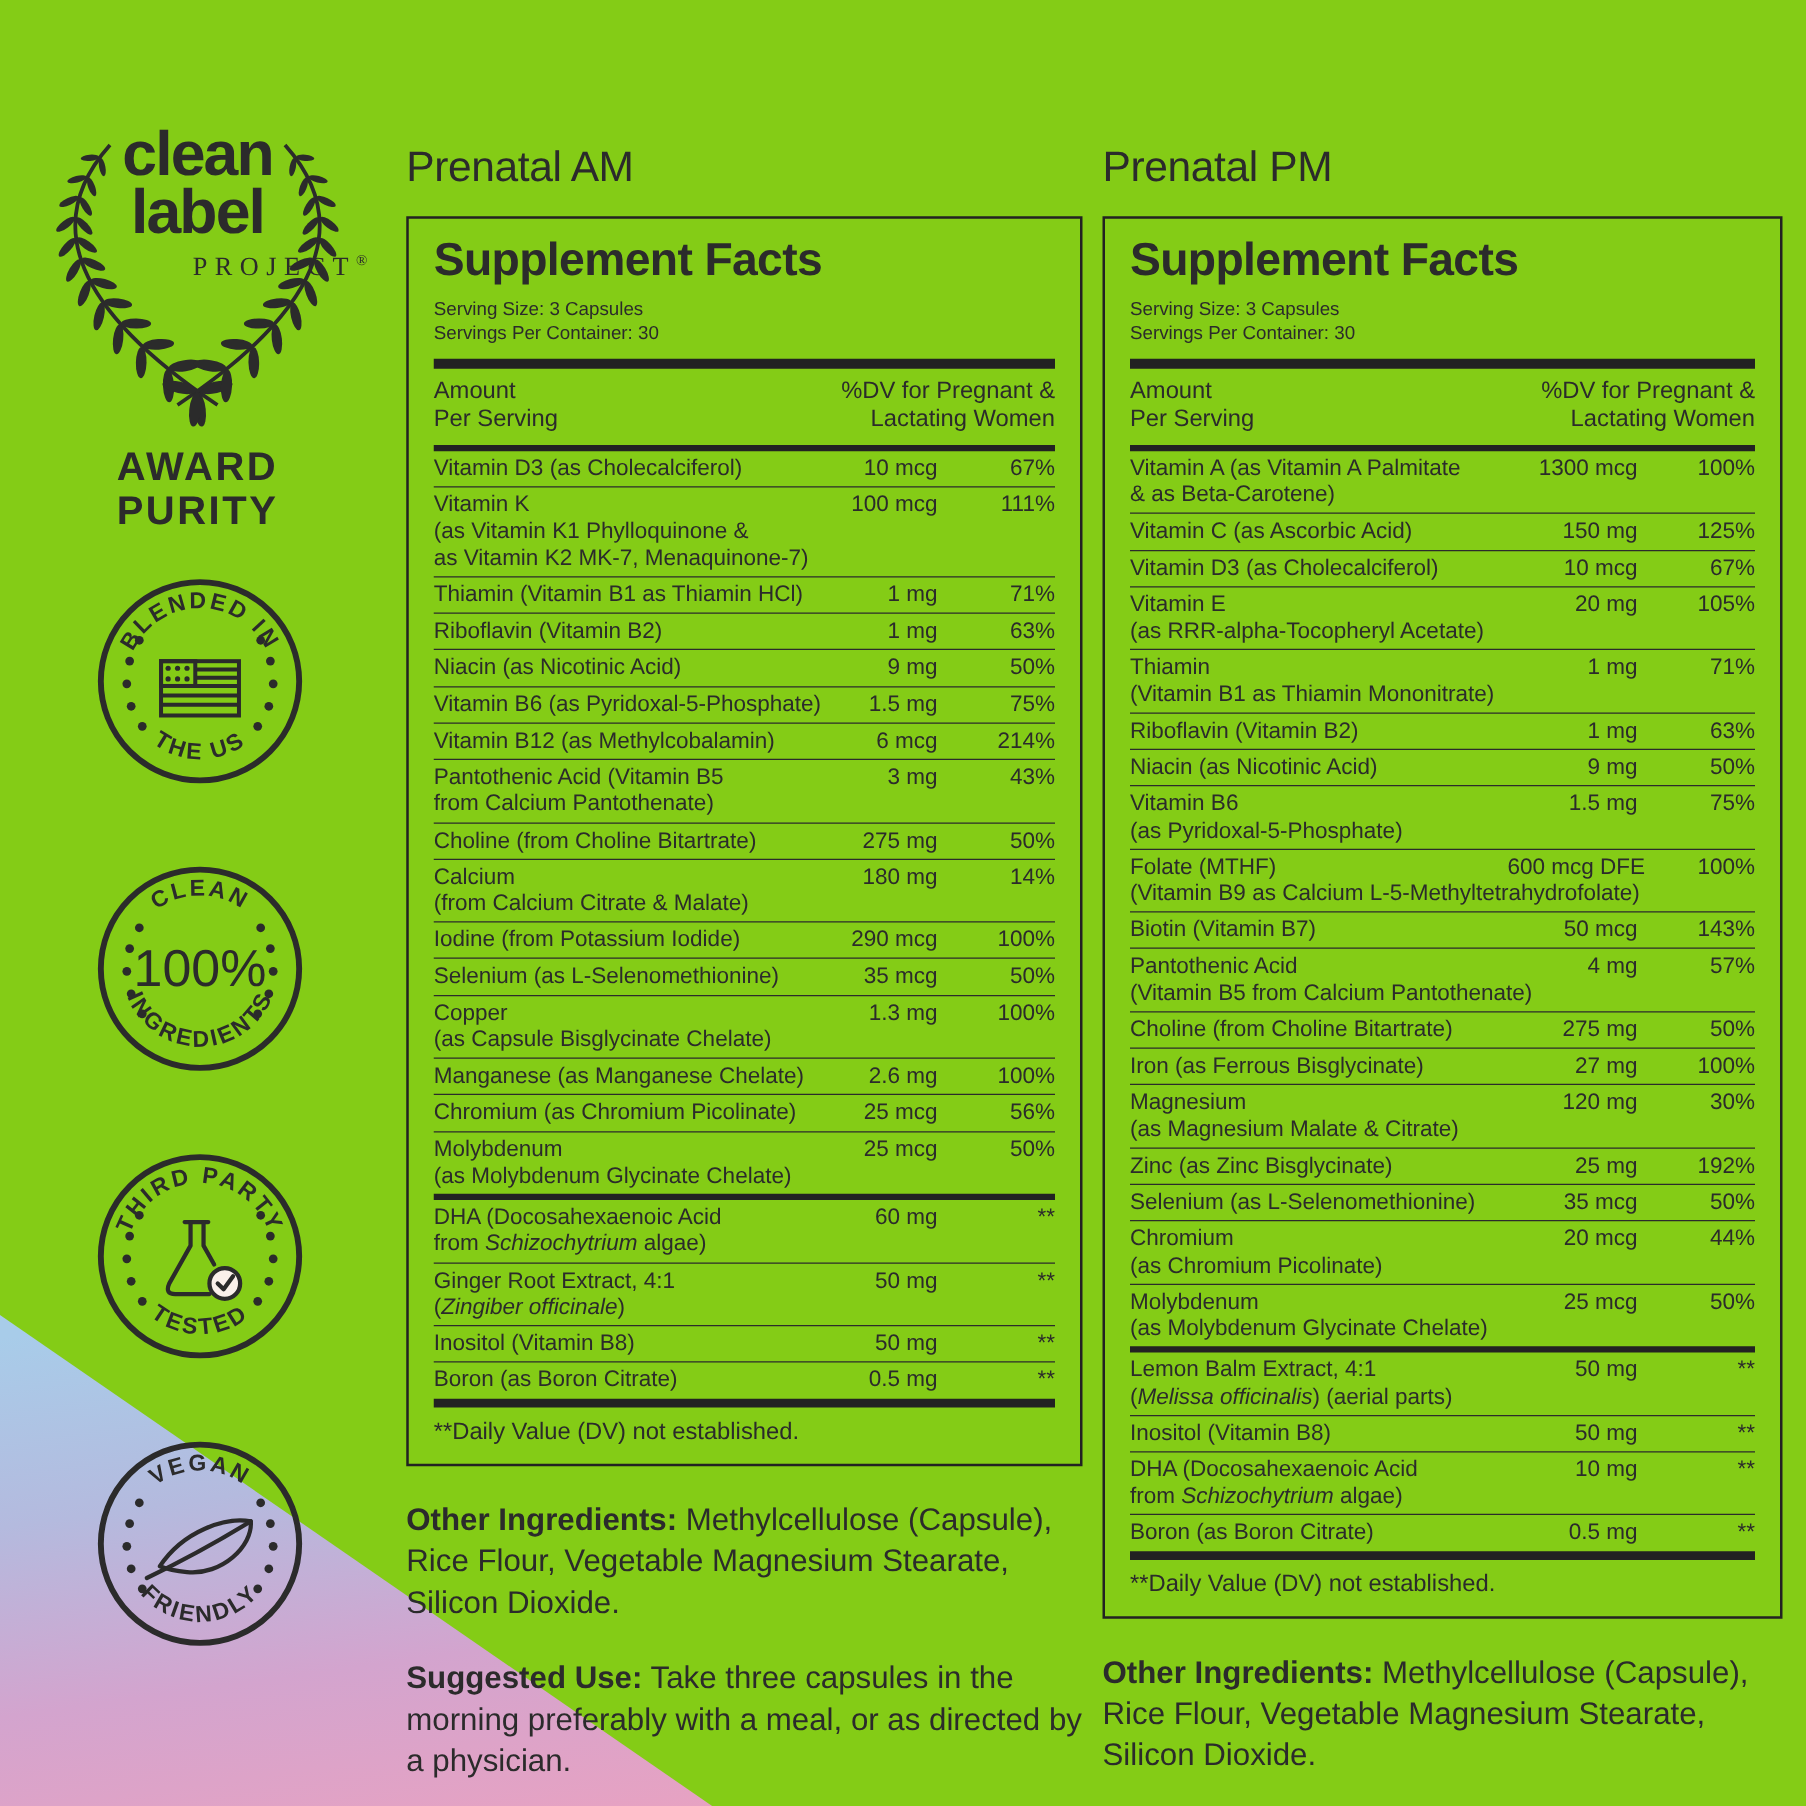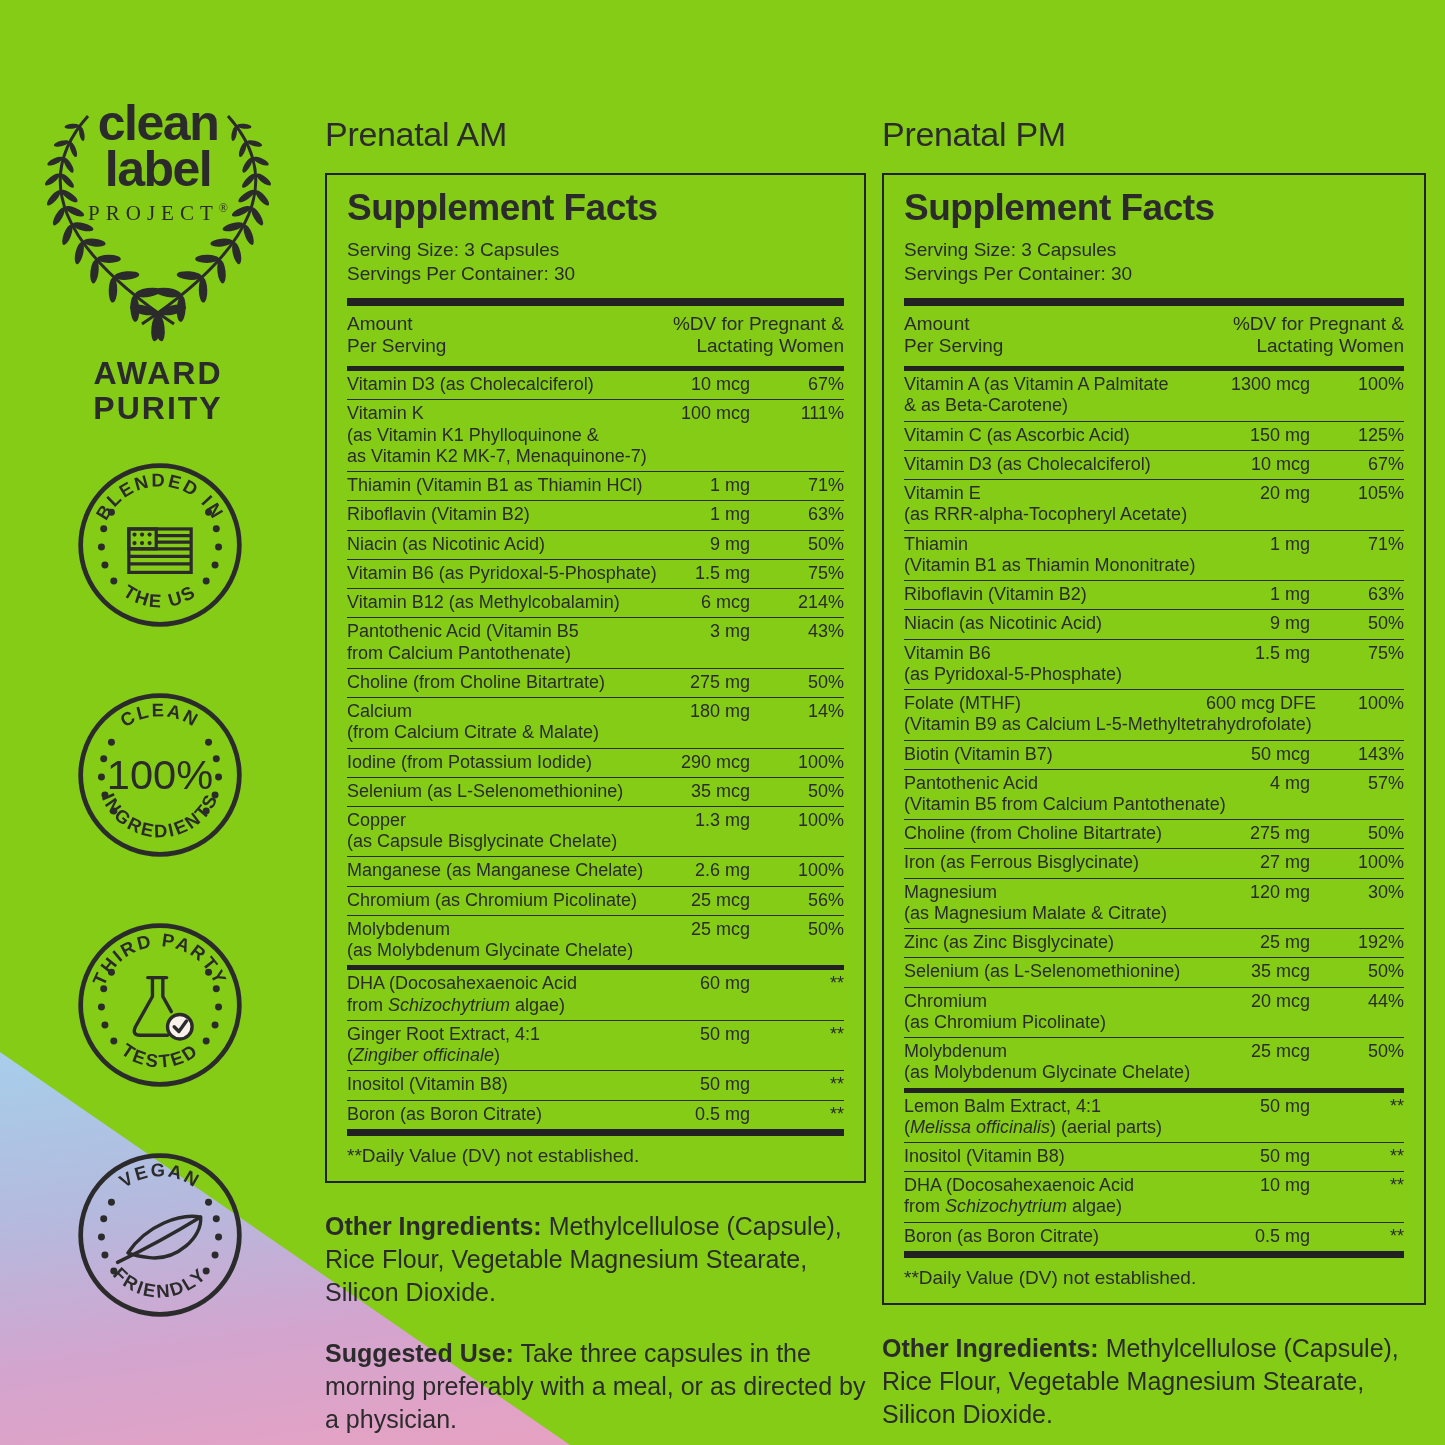--- a/index.html
+++ b/index.html
@@ -8,36 +8,36 @@
   
   .wedge{position:absolute;left:0;top:1052px;width:570px;height:393px;
          background:linear-gradient(172deg,#a8cce9 4%,#b4bade 36%,#d3a4ce 68%,#e7a2c2 100%);
          clip-path:polygon(0 0,100% 100%,0 100%);}
   
   .left-rail{position:absolute;left:0;top:0;width:320px;height:1445px;}
   .logo{position:absolute;left:22px;top:96px;width:272px;height:254px;}
   .logo svg{position:absolute;left:0;top:0;}
   .logo-text{position:absolute;left:0;right:0;top:4px;text-align:center;}
   .lw{font-size:50px;font-weight:bold;line-height:.92;letter-spacing:-1.5px;}
-  .lp{font-family:"Liberation Serif",serif;font-size:21px;letter-spacing:6px;margin-top:9px;}
+  .lp{font-family:"Liberation Serif",serif;font-size:21px;letter-spacing:6px;margin-top:9px;text-align:right;}
   .lp sup{font-size:12px;letter-spacing:0;}
   .award{position:absolute;left:22px;top:356px;width:272px;text-align:center;
          font-size:32px;font-weight:bold;letter-spacing:2px;line-height:1.08;}
   .badge{position:absolute;width:170px;height:170px;left:75px;}
   .badge text{font-family:"Liberation Sans",sans-serif;font-weight:bold;font-size:19.5px;
               letter-spacing:2.4px;fill:#2b2b2b;}
   .badge text.big{font-size:44px;font-weight:normal;letter-spacing:0;}
   
   .col{position:absolute;top:112px;}
   .col-am{left:325px;width:541px;}
   .col-pm{left:882px;width:544px;}
   .ptitle{font-size:34px;line-height:44px;letter-spacing:-.3px;margin:0 0 17px 0;font-weight:normal;}
   .panel{border:2.5px solid #222;padding:10px 20px 0 20px;background:transparent;}
   .facts-title{font-size:37px;font-weight:bold;letter-spacing:-.5px;margin:2px 0 9px 0;}
-  .serving{font-size:19px;line-height:1.28;}
+  .serving{font-size:15px;line-height:1.28;}
   .bar1{height:8px;background:#222;margin-top:11px;}
   .cols-header{display:flex;justify-content:space-between;font-size:19px;line-height:1.2;padding:7px 0 8px 0;}
   .col-right{text-align:right;}
   .bar2{height:5px;background:#222;}
   .frow{display:grid;grid-template-columns:minmax(0,1fr) 118px 80px;
         border-bottom:1.6px solid #2b2b2b;padding:3px 0 4px 0;font-size:18px;line-height:1.18;}
   .fname{white-space:nowrap;overflow:visible;}
   .famt{text-align:right;padding-right:14px;white-space:nowrap;}
   .fdv{text-align:right;}
   .fsub{grid-column:1/-1;white-space:pre-line;}

